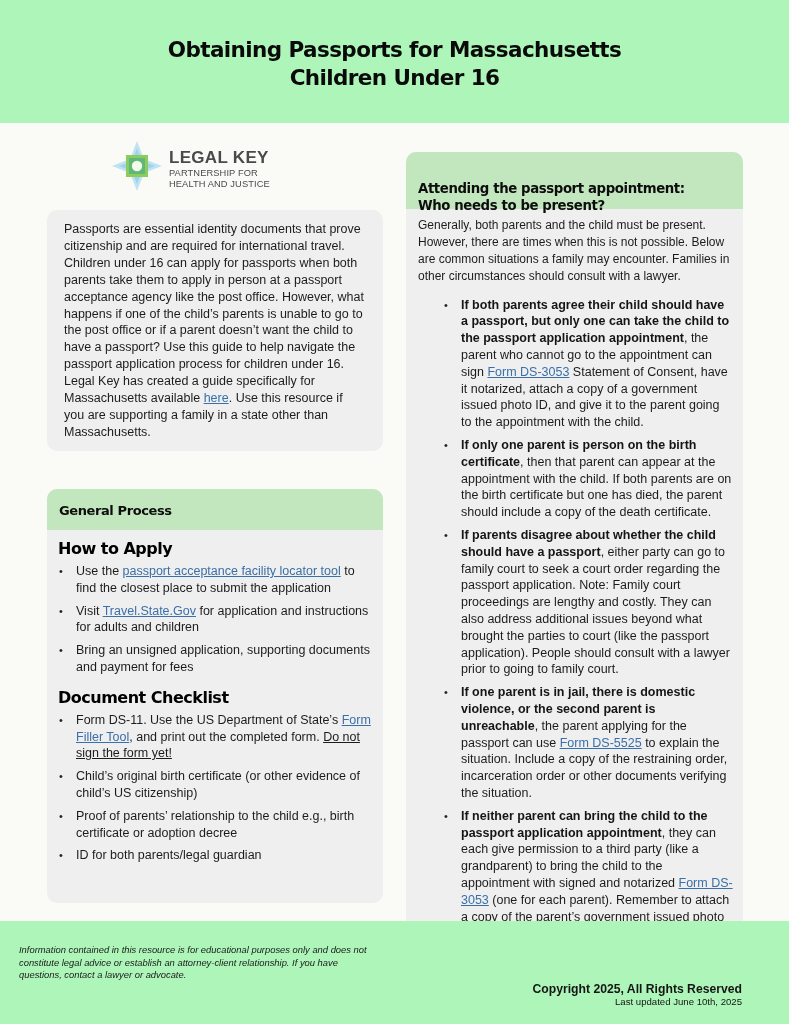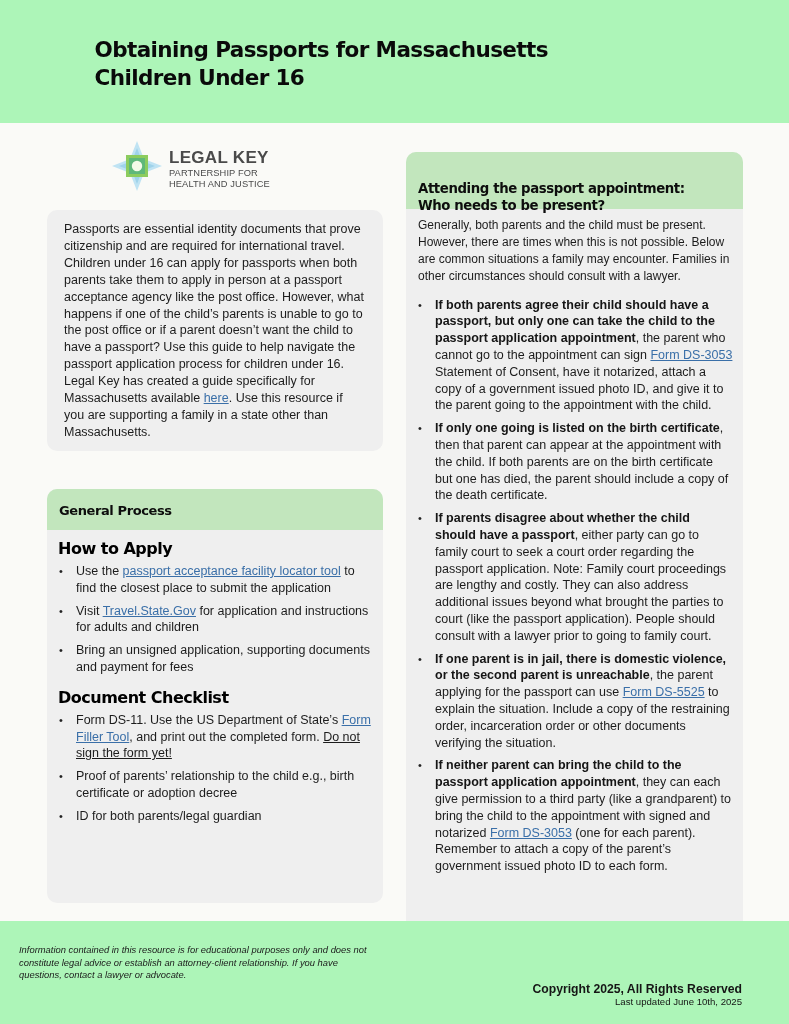--- a/index.html
+++ b/index.html
@@ -9,21 +9,21 @@
     background: #fafaf7;
     font-family: "Liberation Sans", sans-serif;
     color: #1f1f1f;
   }
   .header-band {
     position: absolute; left: 0; top: 0; width: 789px; height: 123px;
     background: #adf5b8;
     display: flex; align-items: center; justify-content: center;
   }
   .page-title {
-    text-align: left;
+    text-align: center;
     font-family: "DejaVu Sans", sans-serif;
     font-weight: 700;
     font-size: 21.5px;
     line-height: 28px;
     letter-spacing: -0.6px;
     color: #0a0a0a;
     width: 600px;
     margin-top: 4px;
   }
   .footer-band {
@@ -82,21 +82,21 @@
   .gp-list li { margin-bottom: 6px; }
   .dc-head { margin-top: 12px; }
   .right-card { left: 406px; top: 152px; width: 337px; height: 810px; overflow: hidden; }
   .right-card .card-head {
     height: 57px; padding: 28px 12px 0 12px; font-size: 13.3px; line-height: 17px;
   }
   .right-intro {
     margin: 8px 10px 0 12px; font-size: 12px; line-height: 16.9px; color: #1c1c1c;
   }
   .rc-list { margin: 12px 10px 0 29px; }
-  .rc-list li { margin-bottom: 6px; font-size: 12.45px; line-height: 16.9px; }
+  .rc-list li { margin-bottom: 6px; font-size: 12.45px; line-height: 16.9px; margin-left: 26px; }
   .rc-list li::before { left: -22px; }
   b { font-weight: 700; color: #151515; }
   u.plain { text-decoration: underline; }
 </style>
 </head>
 <body>
 
 <div class="header-band">
   <h1 class="page-title">
     <span>Obtaining Passports for Massachusetts</span><br>
@@ -129,34 +129,35 @@
   <div class="card-head">General Process</div>
   <div class="sub-head">How to Apply</div>
   <ul class="bul gp-list">
     <li><span>Use the </span><a class="link">passport acceptance facility locator tool</a><span> to find the closest place to submit the application</span></li>
     <li><span>Visit </span><a class="link">Travel.State.Gov</a><span> for application and instructions for adults and children</span></li>
     <li><span>Bring an unsigned application, supporting documents and payment for fees</span></li>
   </ul>
   <div class="sub-head dc-head">Document Checklist</div>
   <ul class="bul gp-list">
     <li><span>Form DS-11. Use the US Department of State’s </span><a class="link">Form Filler Tool</a><span>, and print out the completed form. </span><u class="plain">Do not sign the form yet!</u></li>
+    <li>Child’s original birth certificate (or other evidence of child’s US citizenship)</li>
     <li>Proof of parents’ relationship to the child e.g., birth certificate or adoption decree</li>
     <li>ID for both parents/legal guardian</li>
   </ul>
 </div>
 
 <div class="card right-card">
   <div class="card-head">
     <span>Attending the passport appointment:</span><br>
     <span>Who needs to be present?</span>
   </div>
   <p class="right-intro">Generally, both parents and the child must be present. However, there are times when this is not possible. Below are common situations a family may encounter. Families in other circumstances should consult with a lawyer.</p>
   <ul class="bul rc-list">
     <li><b>If both parents agree their child should have a passport, but only one can take the child to the passport application appointment</b><span>, the parent who cannot go to the appointment can sign </span><a class="link">Form DS-3053</a><span> Statement of Consent, have it notarized, attach a copy of a government issued photo ID, and give it to the parent going to the appointment with the child.</span></li>
-    <li><b>If only one going is listed on the birth certificate</b><span>, then that parent can appear at the appointment with the child. If both parents are on the birth certificate but one has died, the parent should include a copy of the death certificate.</span></li>
+    <li><b>If only one parent is person on the birth certificate</b><span>, then that parent can appear at the appointment with the child. If both parents are on the birth certificate but one has died, the parent should include a copy of the death certificate.</span></li>
     <li><b>If parents disagree about whether the child should have a passport</b><span>, either party can go to family court to seek a court order regarding the passport application. Note: Family court proceedings are lengthy and costly. They can also address additional issues beyond what brought the parties to court (like the passport application). People should consult with a lawyer prior to going to family court.</span></li>
     <li><b>If one parent is in jail, there is domestic violence, or the second parent is unreachable</b><span>, the parent applying for the passport can use </span><a class="link">Form DS-5525</a><span> to explain the situation. Include a copy of the restraining order, incarceration order or other documents verifying the situation.</span></li>
     <li><b>If neither parent can bring the child to the passport application appointment</b><span>, they can each give permission to a third party (like a grandparent) to bring the child to the appointment with signed and notarized </span><a class="link">Form DS-3053</a><span> (one for each parent). Remember to attach a copy of the parent’s government issued photo ID to each form.</span></li>
   </ul>
 </div>
 
 <div class="footer-band"></div>
 <p class="disclaimer">Information contained in this resource is for educational purposes only and does not constitute legal advice or establish an attorney-client relationship. If you have questions, contact a lawyer or advocate.</p>
 <div class="copyright">Copyright 2025, All Rights Reserved</div>
 <div class="updated">Last updated June 10th, 2025</div>

